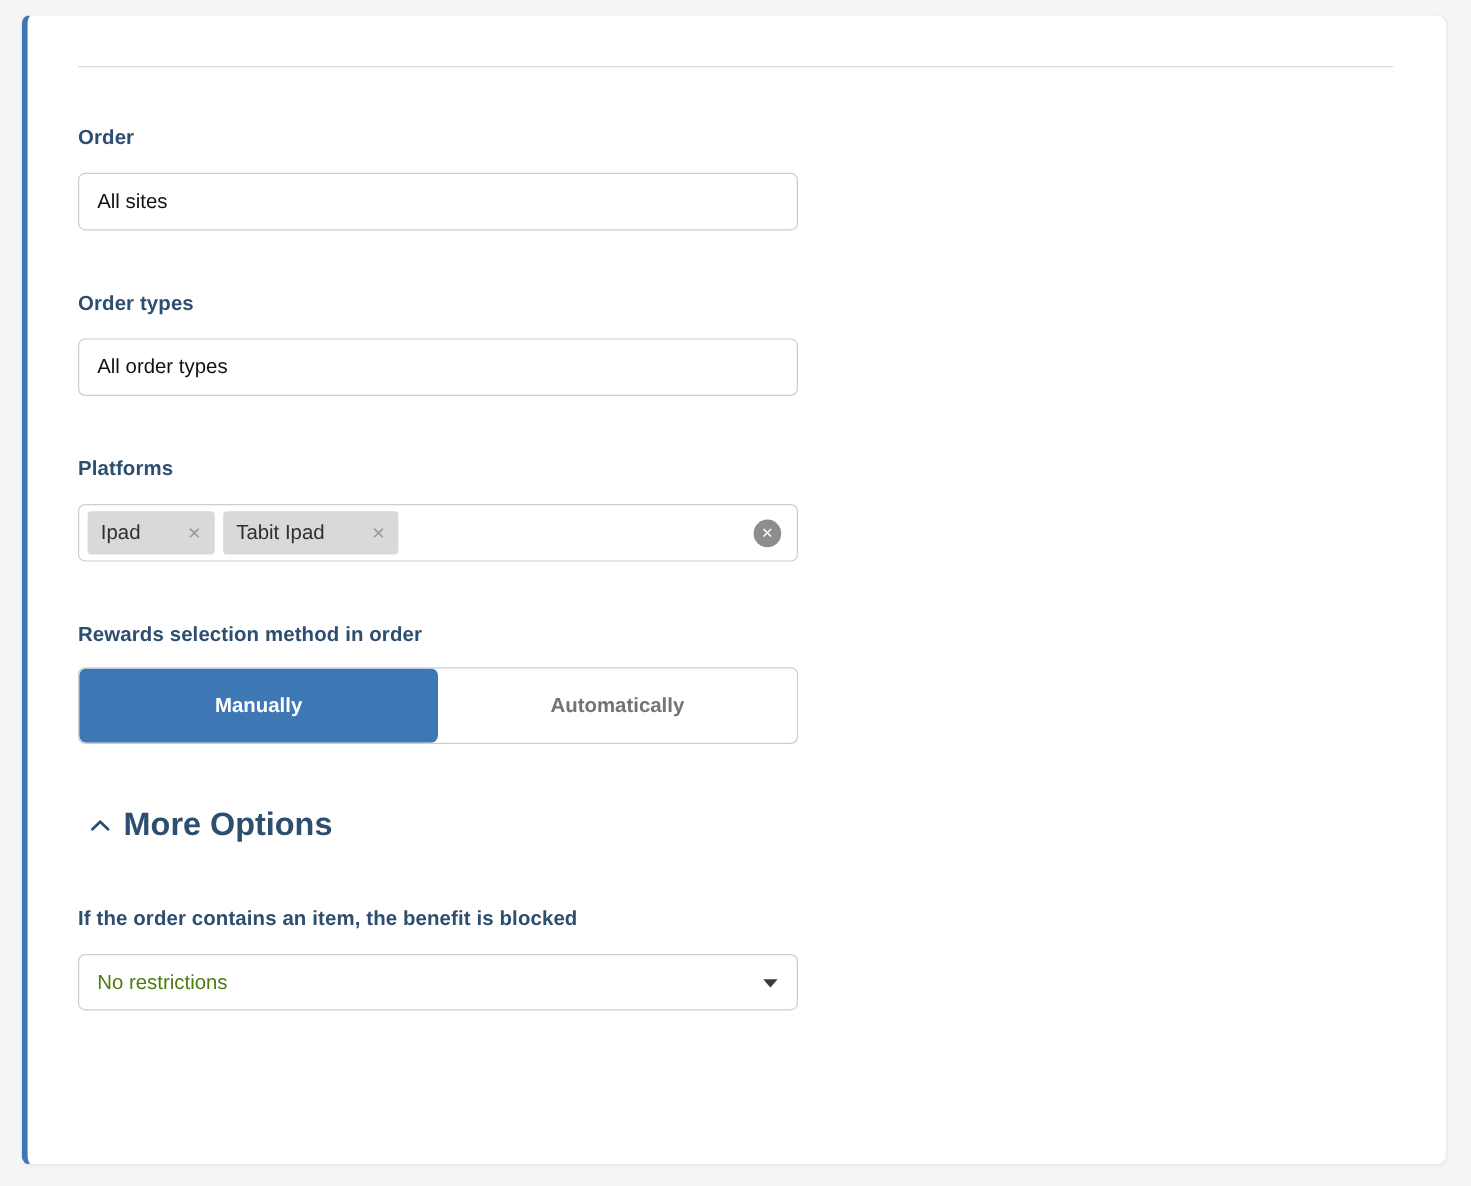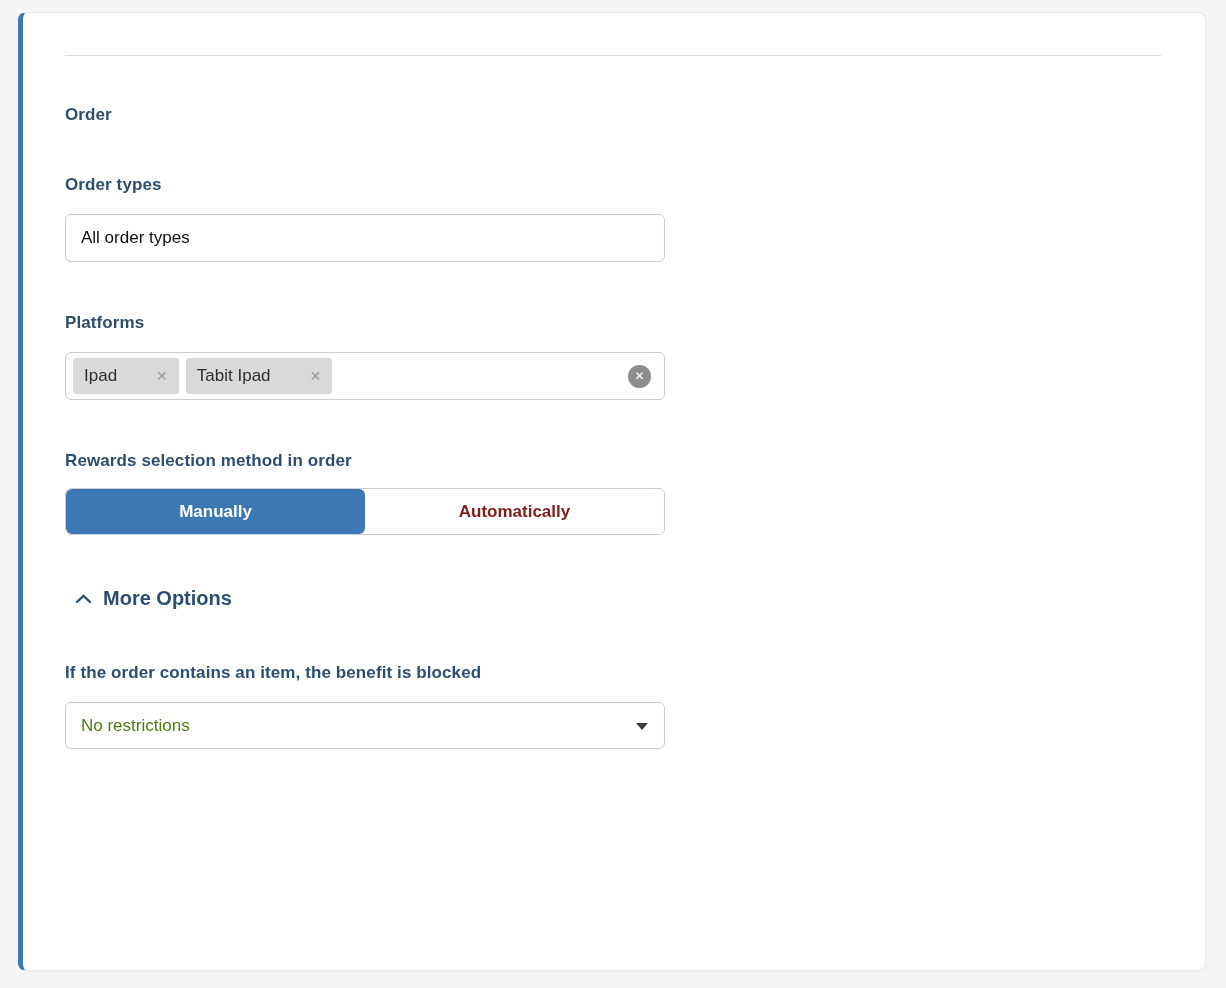--- a/index.html
+++ b/index.html
@@ -96,54 +96,54 @@
     font-size: 12px;
     font-weight: 700;
     display: flex;
     align-items: center;
     justify-content: center;
     cursor: pointer;
   }
   
   .segmented {
     display: flex;
-    width: 600px; height: 47px;
+    width: 600px; height: 64px;
     border: 1px solid #c9cdd4;
     border-radius: 6px;
     overflow: hidden;
     background: #fff;
   }
   .segment {
     flex: 1;
     display: flex;
     align-items: center;
     justify-content: center;
     font-size: 17px;
     font-weight: 600;
-    color: #7f1d1d;
+    color: #737373;
     background: #fff;
     cursor: pointer;
     border-radius: 6px;
   }
   .segment.selected {
     background: #3d78b4;
     color: #ffffff;
   }
   .toggle-group { margin-bottom: 52px; }
   .toggle-group .field-label { margin-bottom: 18px; }
   
   .more-options {
     display: inline-flex;
     align-items: center;
     gap: 11px;
     margin: 0 0 53px 10px;
     cursor: pointer;
   }
   .more-options-label {
-    font-size: 20px;
+    font-size: 27px;
     font-weight: 600;
     color: #2d4e6f;
   }
   
   .select-box {
     position: relative;
     width: 600px; height: 47px;
     border: 1px solid #c9cdd4;
     border-radius: 6px;
     background: #fff;
@@ -168,20 +168,21 @@
 </head>
 <body>
 
 <div class="card">
   <div class="card-content">
 
     <hr class="divider">
 
     <div class="form-group">
       <label class="field-label">Order</label>
+      <input class="text-input" type="text" readonly="" value="All sites" style="">
     </div>
 
     <div class="form-group">
       <label class="field-label">Order types</label>
       <input class="text-input" type="text" readonly="" value="All order types" style="">
     </div>
 
     <div class="form-group">
       <label class="field-label">Platforms</label>
       <div class="tag-box">

